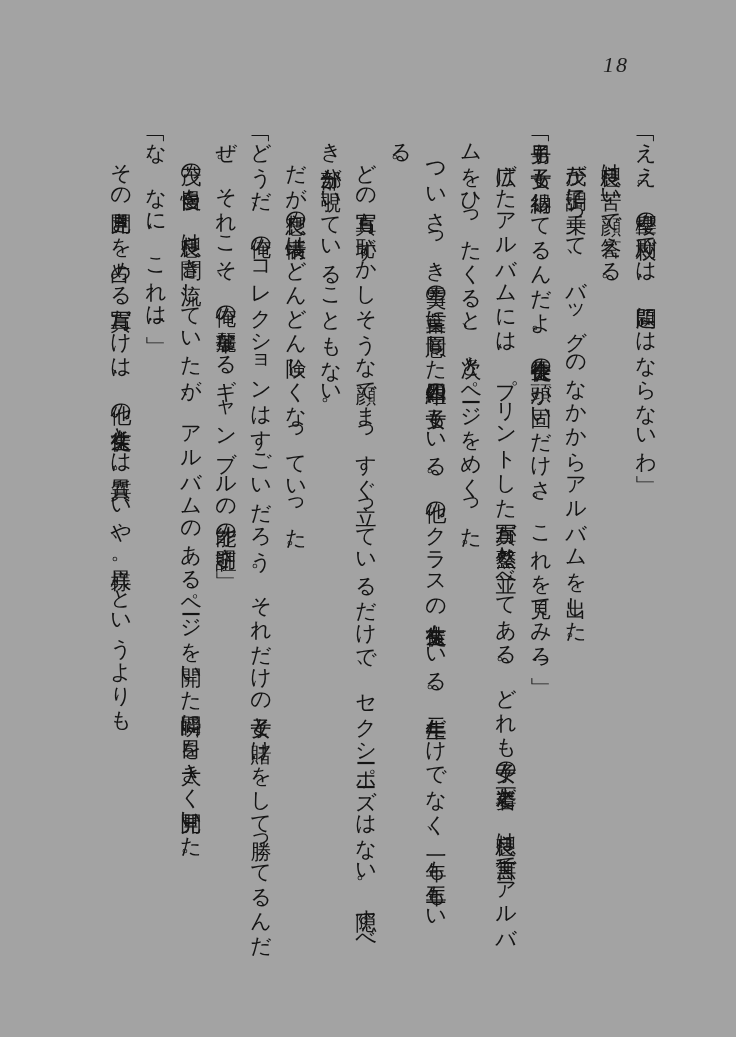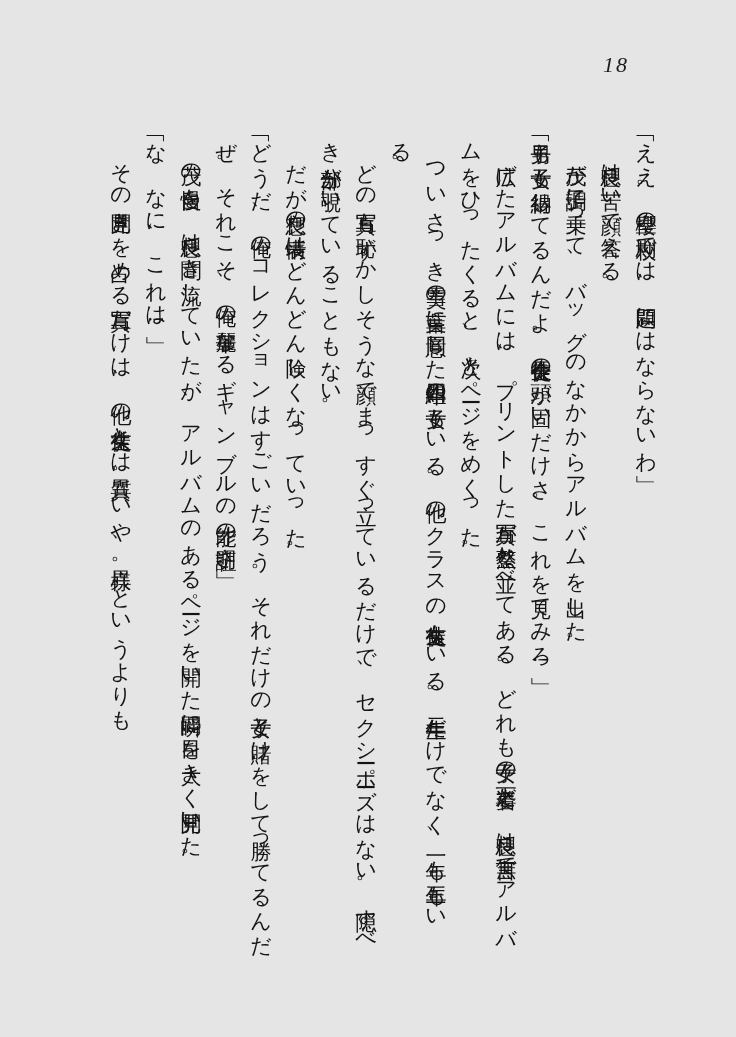--- a/index.html
+++ b/index.html
@@ -4,21 +4,21 @@
 <style>
   html, body {
     margin: 0;
     padding: 0;
     background: #ffffff;
   }
   .book-page {
     position: relative;
     width: 736px;
     height: 1037px;
-    background: #e5e5e5;
+    background: #a3a3a3;
     overflow: hidden;
     font-family: "Liberation Serif", "DejaVu Serif", serif;
     color: #141414;
   }
   .page-number {
     position: absolute;
     top: 52px;
     left: 603px;
     font-size: 22px;
     font-style: italic;

